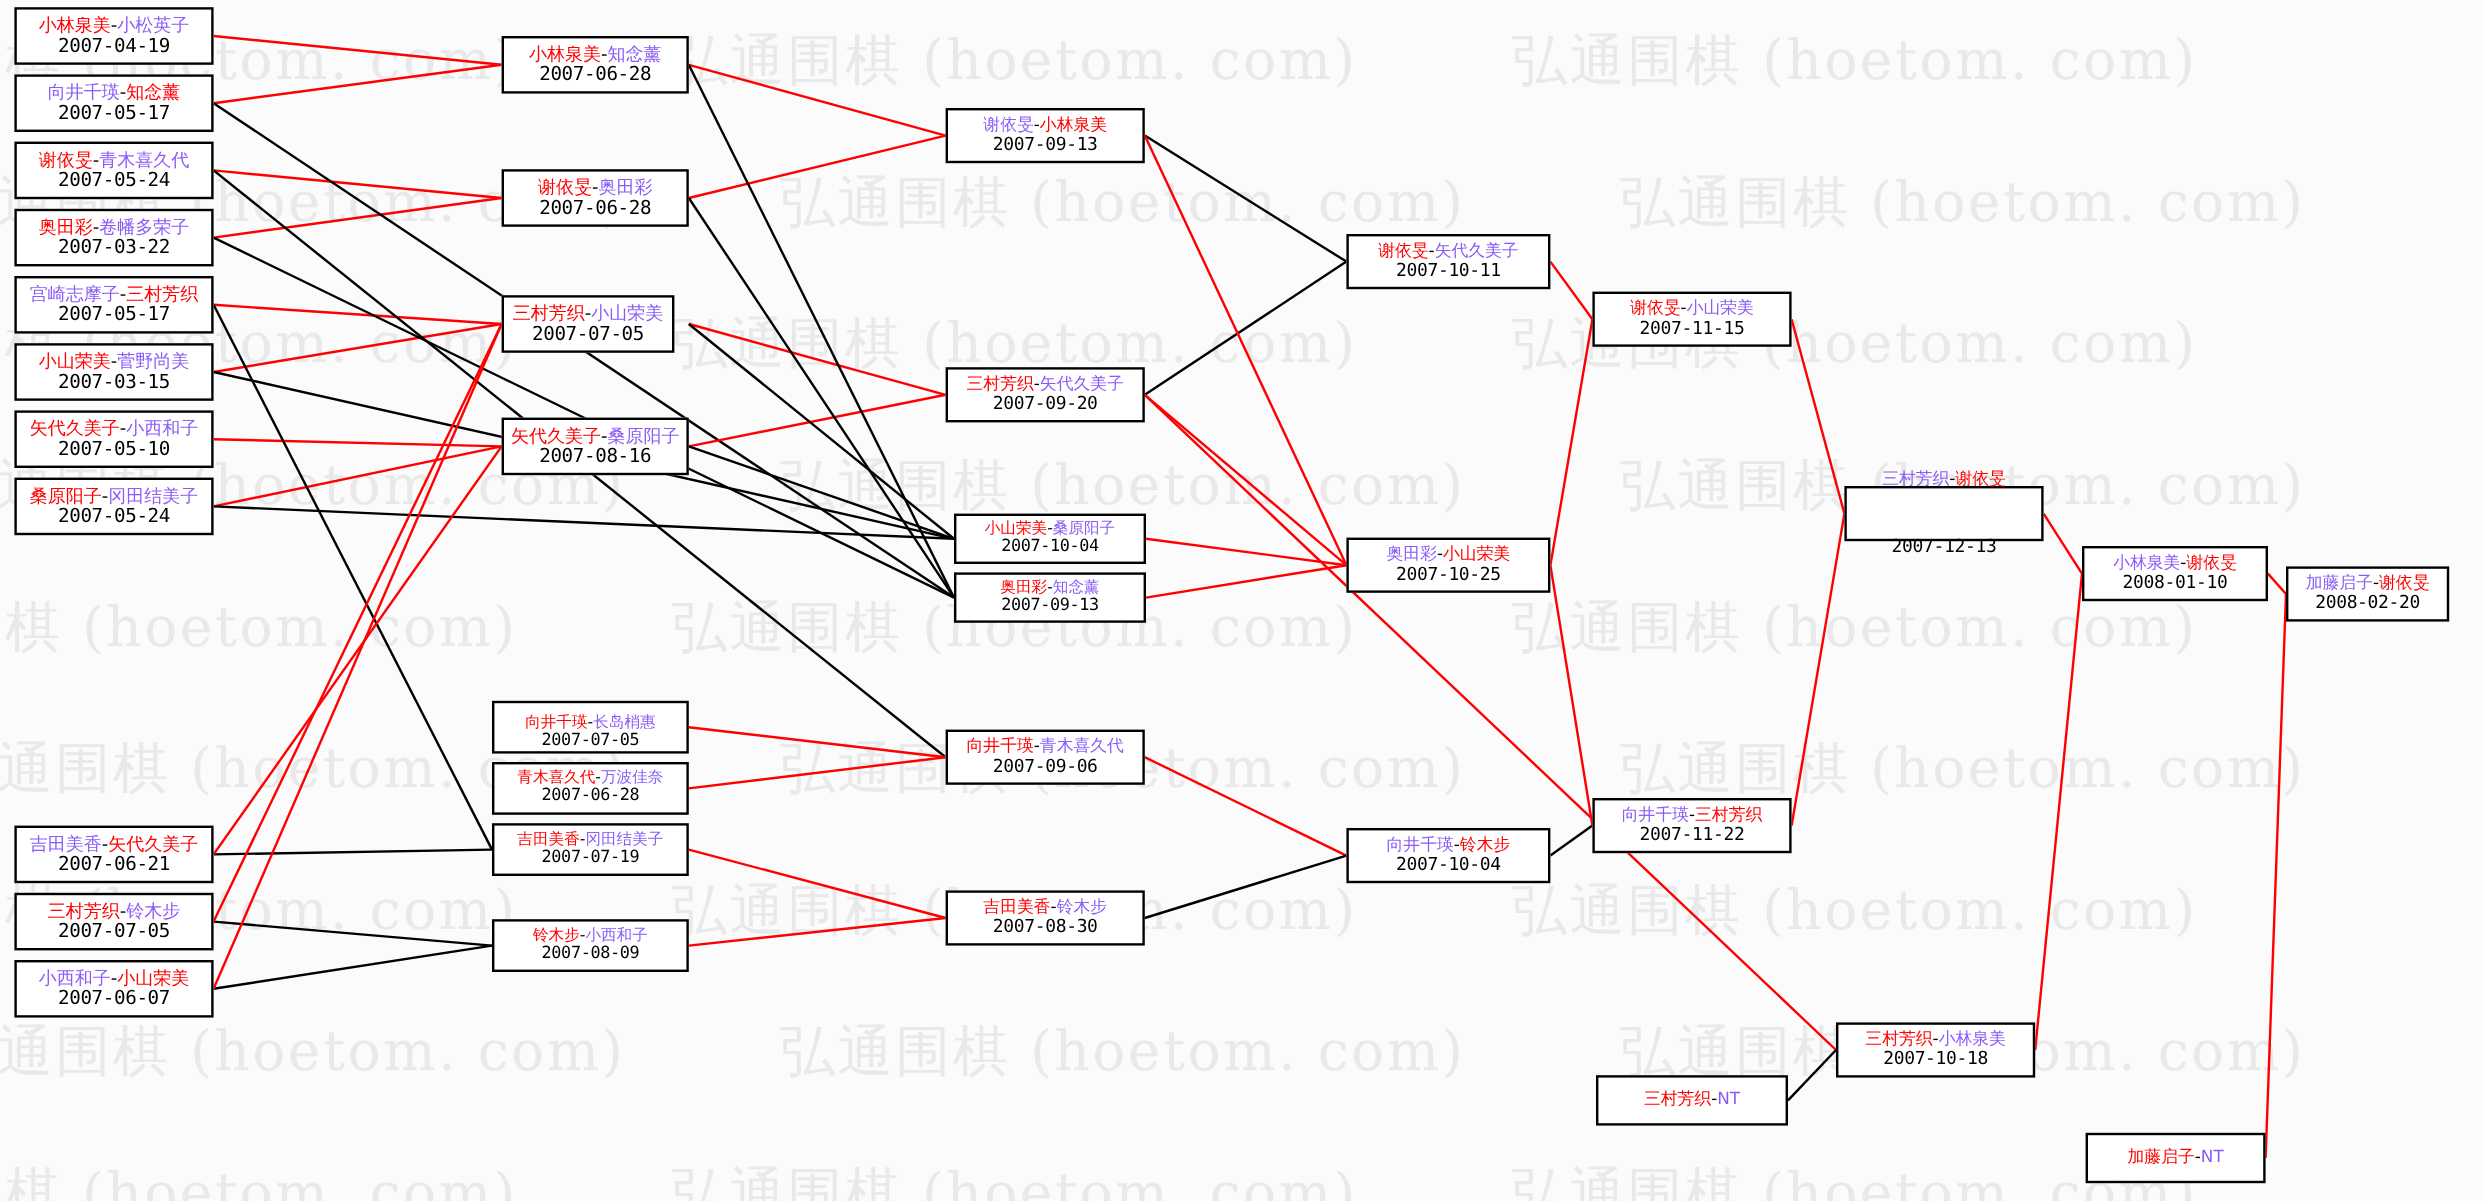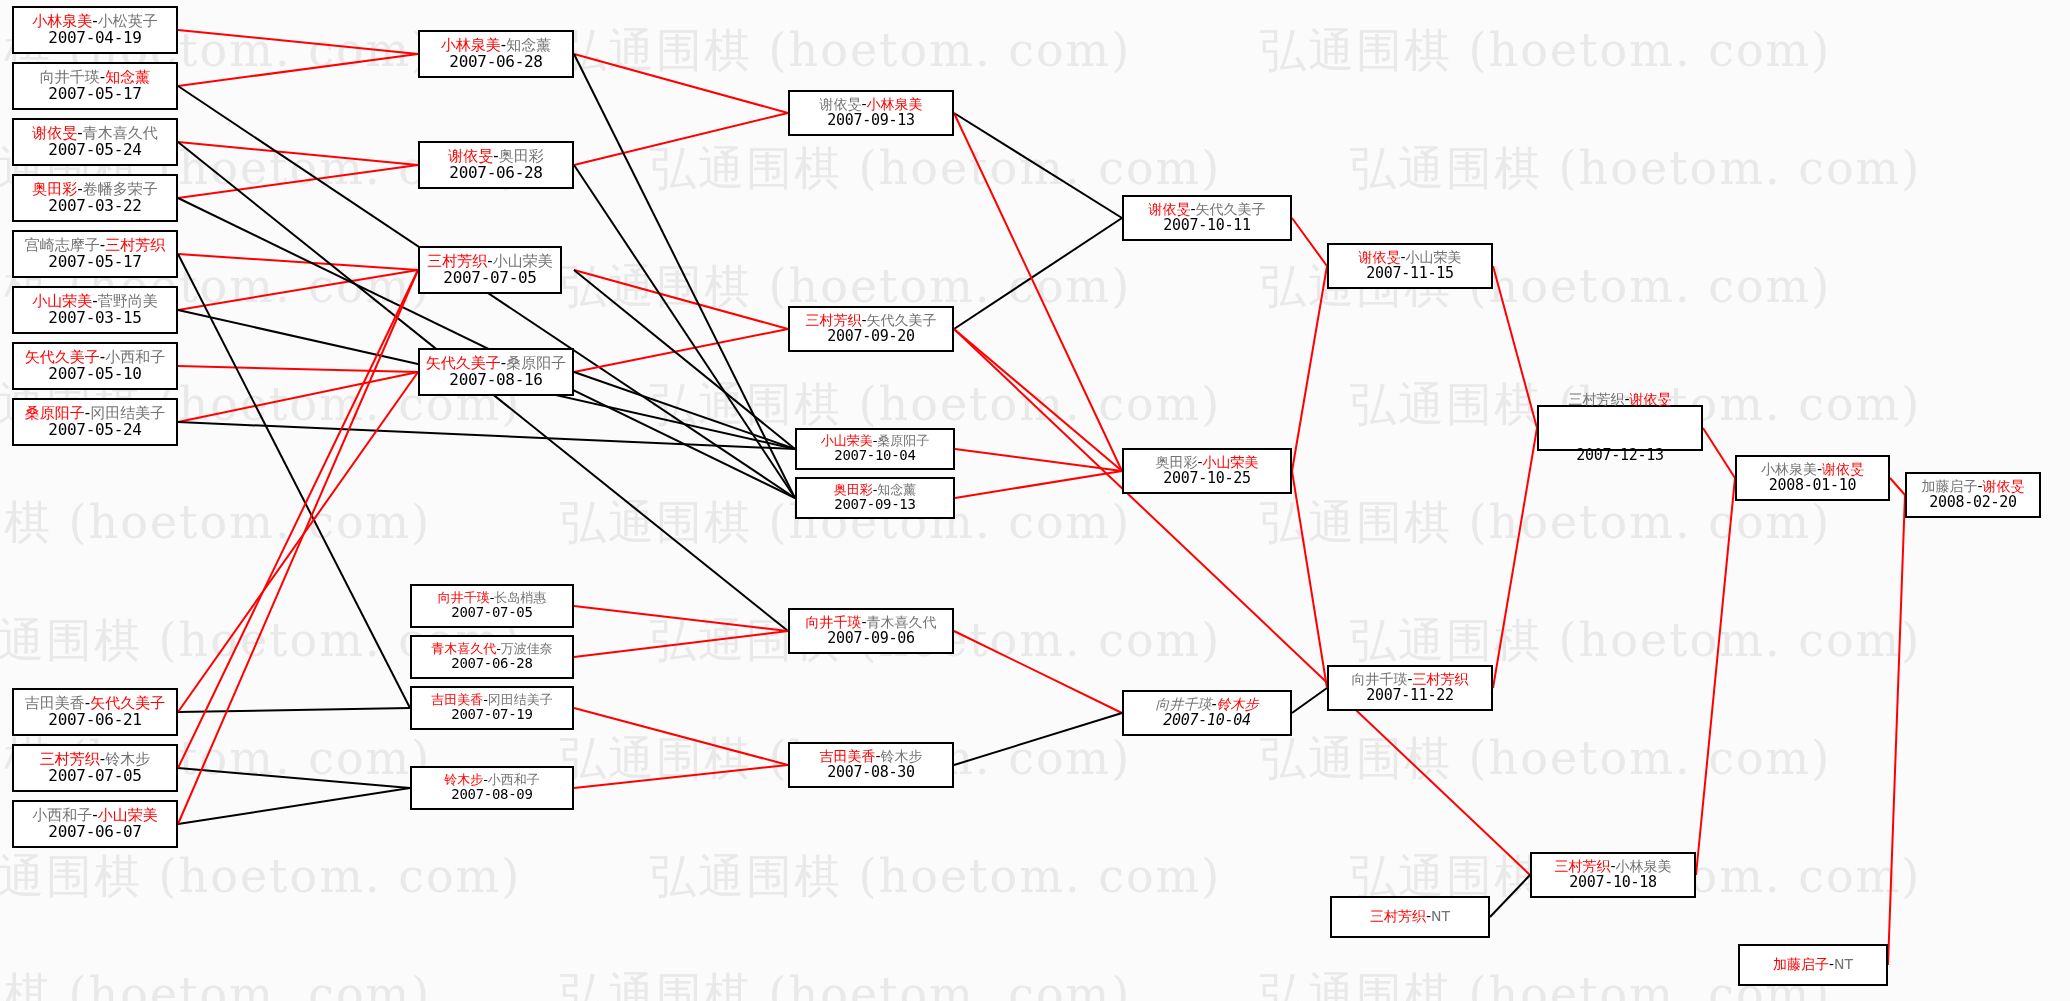--- a/index.html
+++ b/index.html
@@ -51,21 +51,21 @@
   }
   .node .date{
     display:block;
     line-height:1.12;
     white-space:nowrap;
     color:#000;
     font-family:"DejaVu Sans Mono","Liberation Mono",monospace;
     letter-spacing:-0.3px;
   }
   .w{color:#ff0000;}
-  .l{color:#737373;}
+  .l{color:#8b5cf6;}
   .sep{color:#000000;}
 </style>
 </head>
 <body>
 
 <div id="stage">
   <div id="watermarks">
       <div class="wm" style="left: -140px; top: 20px;">弘通围棋 (hoetom. com)</div>
       <div class="wm" style="left: 560px; top: 20px;">弘通围棋 (hoetom. com)</div>
       <div class="wm" style="left: 1260px; top: 20px;">弘通围棋 (hoetom. com)</div>
@@ -202,21 +202,21 @@
         <span class="date" style="font-size: 16px;">2007-06-28</span>
       </div>
       <div class="node" style="left: 418px; top: 246px; width: 144px; height: 48px; font-size: 15px;">
         <span class="pair"><span class="w">三村芳织</span><span class="sep">-</span><span class="l">小山荣美</span></span>
         <span class="date" style="font-size: 16px;">2007-07-05</span>
       </div>
       <div class="node" style="left: 418px; top: 348px; width: 156px; height: 48px; font-size: 15px;">
         <span class="pair"><span class="w">矢代久美子</span><span class="sep">-</span><span class="l">桑原阳子</span></span>
         <span class="date" style="font-size: 16px;">2007-08-16</span>
       </div>
-      <div class="node" style="left: 410px; top: 584px; width: 164px; height: 44px; font-size: 13px;">
+      <div class="node" style="left: 410px; top: 584px; width: 164px; height: 44px; font-size: 13px; justify-content: flex-end;">
         <span class="pair"><span class="w">向井千瑛</span><span class="sep">-</span><span class="l">长岛梢惠</span></span>
         <span class="date" style="font-size: 14px;">2007-07-05</span>
       </div>
       <div class="node" style="left: 410px; top: 635px; width: 164px; height: 44px; font-size: 13px;">
         <span class="pair"><span class="w">青木喜久代</span><span class="sep">-</span><span class="l">万波佳奈</span></span>
         <span class="date" style="font-size: 14px;">2007-06-28</span>
       </div>
       <div class="node" style="left: 410px; top: 686px; width: 164px; height: 44px; font-size: 13px;">
         <span class="pair"><span class="w">吉田美香</span><span class="sep">-</span><span class="l">冈田结美子</span></span>
         <span class="date" style="font-size: 14px;">2007-07-19</span>
@@ -250,21 +250,21 @@
         <span class="date" style="font-size: 15px;">2007-08-30</span>
       </div>
       <div class="node" style="left: 1122px; top: 195px; width: 170px; height: 46px; font-size: 14px;">
         <span class="pair"><span class="w">谢依旻</span><span class="sep">-</span><span class="l">矢代久美子</span></span>
         <span class="date" style="font-size: 15px;">2007-10-11</span>
       </div>
       <div class="node" style="left: 1122px; top: 448px; width: 170px; height: 46px; font-size: 14px;">
         <span class="pair"><span class="l">奥田彩</span><span class="sep">-</span><span class="w">小山荣美</span></span>
         <span class="date" style="font-size: 15px;">2007-10-25</span>
       </div>
-      <div class="node" style="left: 1122px; top: 690px; width: 170px; height: 46px; font-size: 14px; font-style: italic;">
+      <div class="node" style="left: 1122px; top: 690px; width: 170px; height: 46px; font-size: 14px;">
         <span class="pair"><span class="l">向井千瑛</span><span class="sep">-</span><span class="w">铃木步</span></span>
         <span class="date" style="font-size: 15px;">2007-10-04</span>
       </div>
       <div class="node" style="left: 1330px; top: 896px; width: 160px; height: 42px; font-size: 14px;">
         <span class="pair"><span class="w">三村芳织</span><span class="sep">-</span><span class="l">NT</span></span>
       </div>
       <div class="node" style="left: 1327px; top: 243px; width: 166px; height: 46px; font-size: 14px;">
         <span class="pair"><span class="w">谢依旻</span><span class="sep">-</span><span class="l">小山荣美</span></span>
         <span class="date" style="font-size: 15px;">2007-11-15</span>
       </div>

